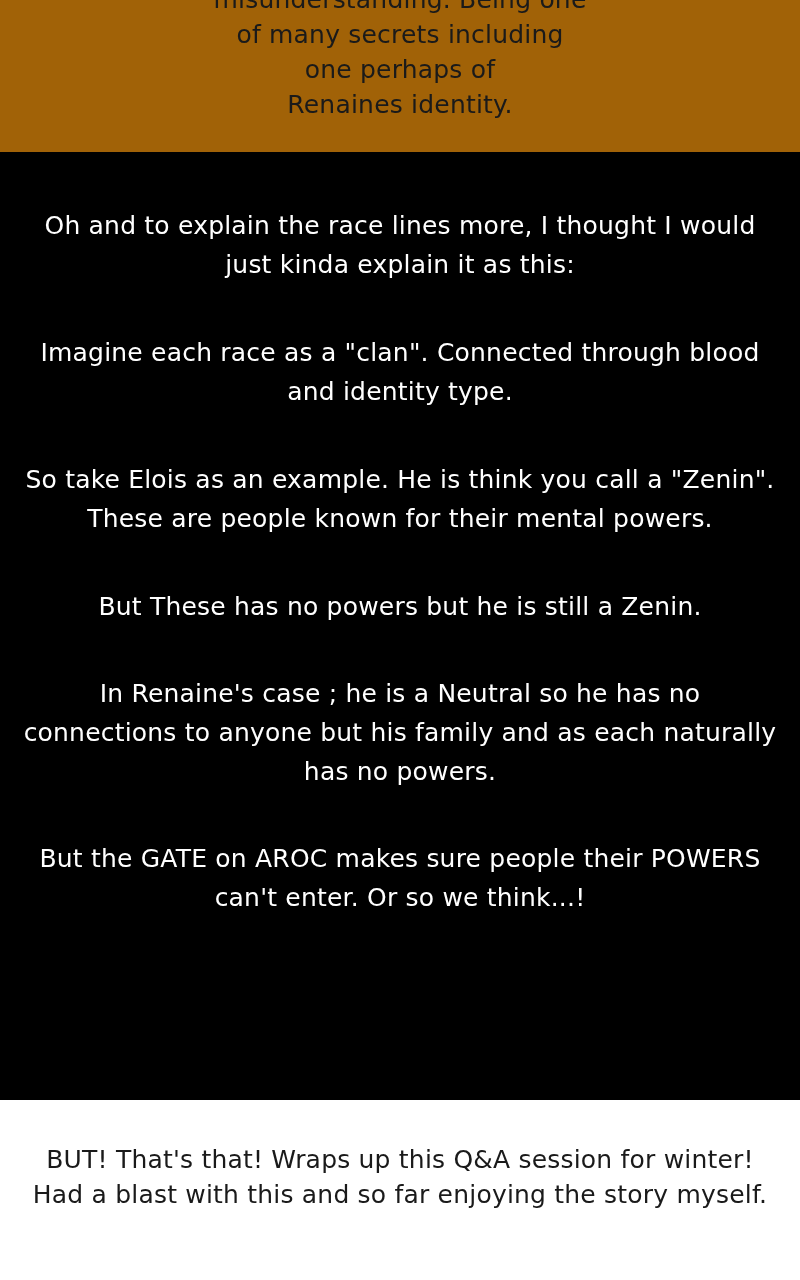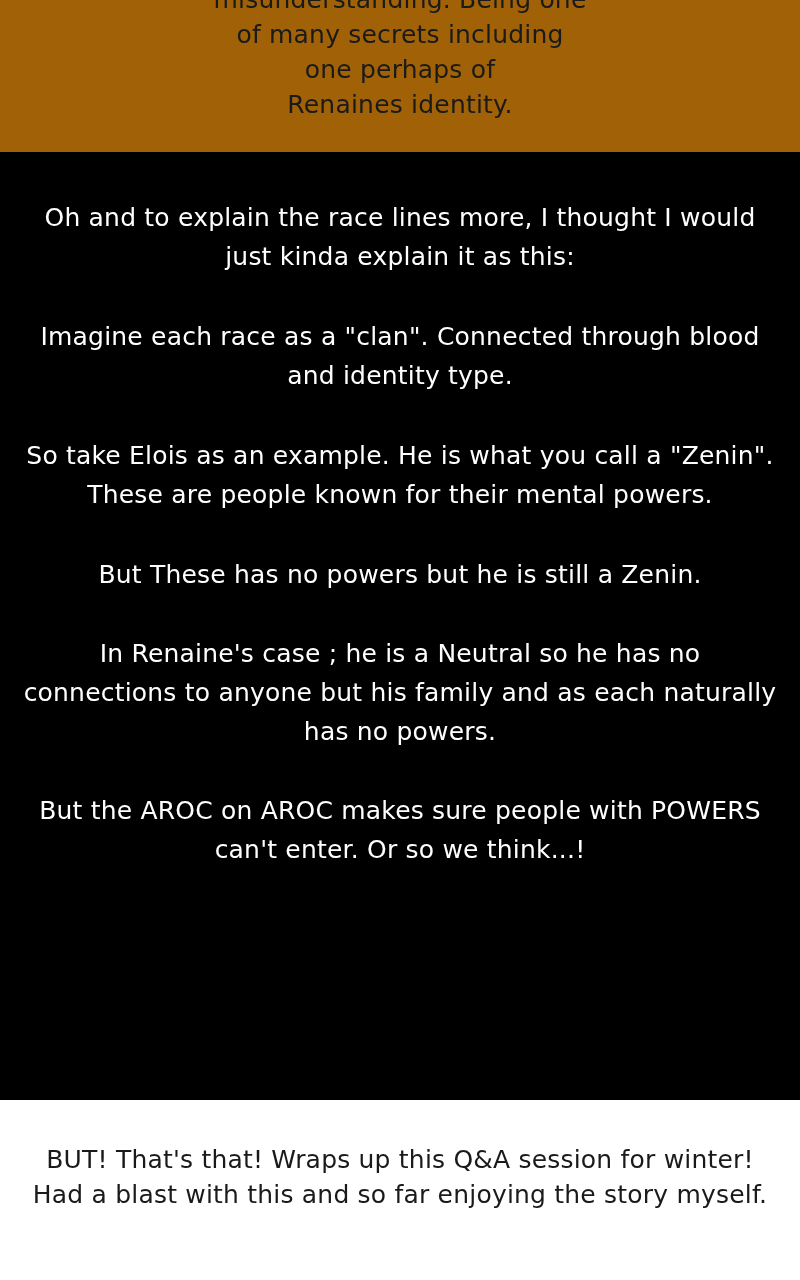--- a/index.html
+++ b/index.html
@@ -47,21 +47,21 @@
     position: absolute;
     left: 0;
     top: 152px;
     width: 800px;
     height: 948px;
     background: #000000;
     color: #ffffff;
   }
   .panel-black .para {
     width: 760px;
-    margin: 0 auto;
+    margin: 8px auto;
     text-align: center;
     font-size: 25px;
     line-height: 39px;
     letter-spacing: 0.2px;
   }
   .p1 { padding-top: 46px; }
   .p2 { padding-top: 41px; }
   .p3 { padding-top: 41px; }
   .p4 { padding-top: 41px; }
   .p5 { padding-top: 40px; }
@@ -98,23 +98,23 @@
 
 <div class="page">
 
   <div class="panel-top">
     <div class="text-block">misunderstanding. Being one<br>of many secrets including<br>one perhaps  of<br>Renaines identity.</div>
   </div>
 
   <div class="panel-black">
     <div class="para p1">Oh and to explain the race lines more, I thought I would just kinda explain it as this:</div>
     <div class="para p2">Imagine each race as a "clan". Connected through blood and identity type.</div>
-    <div class="para p3">So take Elois as an example. He is what you call a "Zenin". These are people known for their mental powers.</div>
+    <div class="para p3">So take Elois as an example. He is think you call a "Zenin". These are people known for their mental powers.</div>
     <div class="para p4">But These has no powers but he is still a Zenin.</div>
     <div class="para p5">In  Renaine's case ; he is a Neutral so he has no connections to anyone but his family  and as each naturally has no powers.</div>
-    <div class="para p6">But the AROC on AROC makes sure people with POWERS can't enter.  Or so we think...!</div>
+    <div class="para p6">But the GATE on AROC makes sure people their POWERS can't enter.  Or so we think...!</div>
   </div>
 
   <div class="panel-bottom">
     <div class="text-block">BUT! That's that! Wraps up this Q&amp;A session for winter! Had a blast with this and so far enjoying the story myself.</div>
   </div>
 
 </div>
 
 </body></html>

